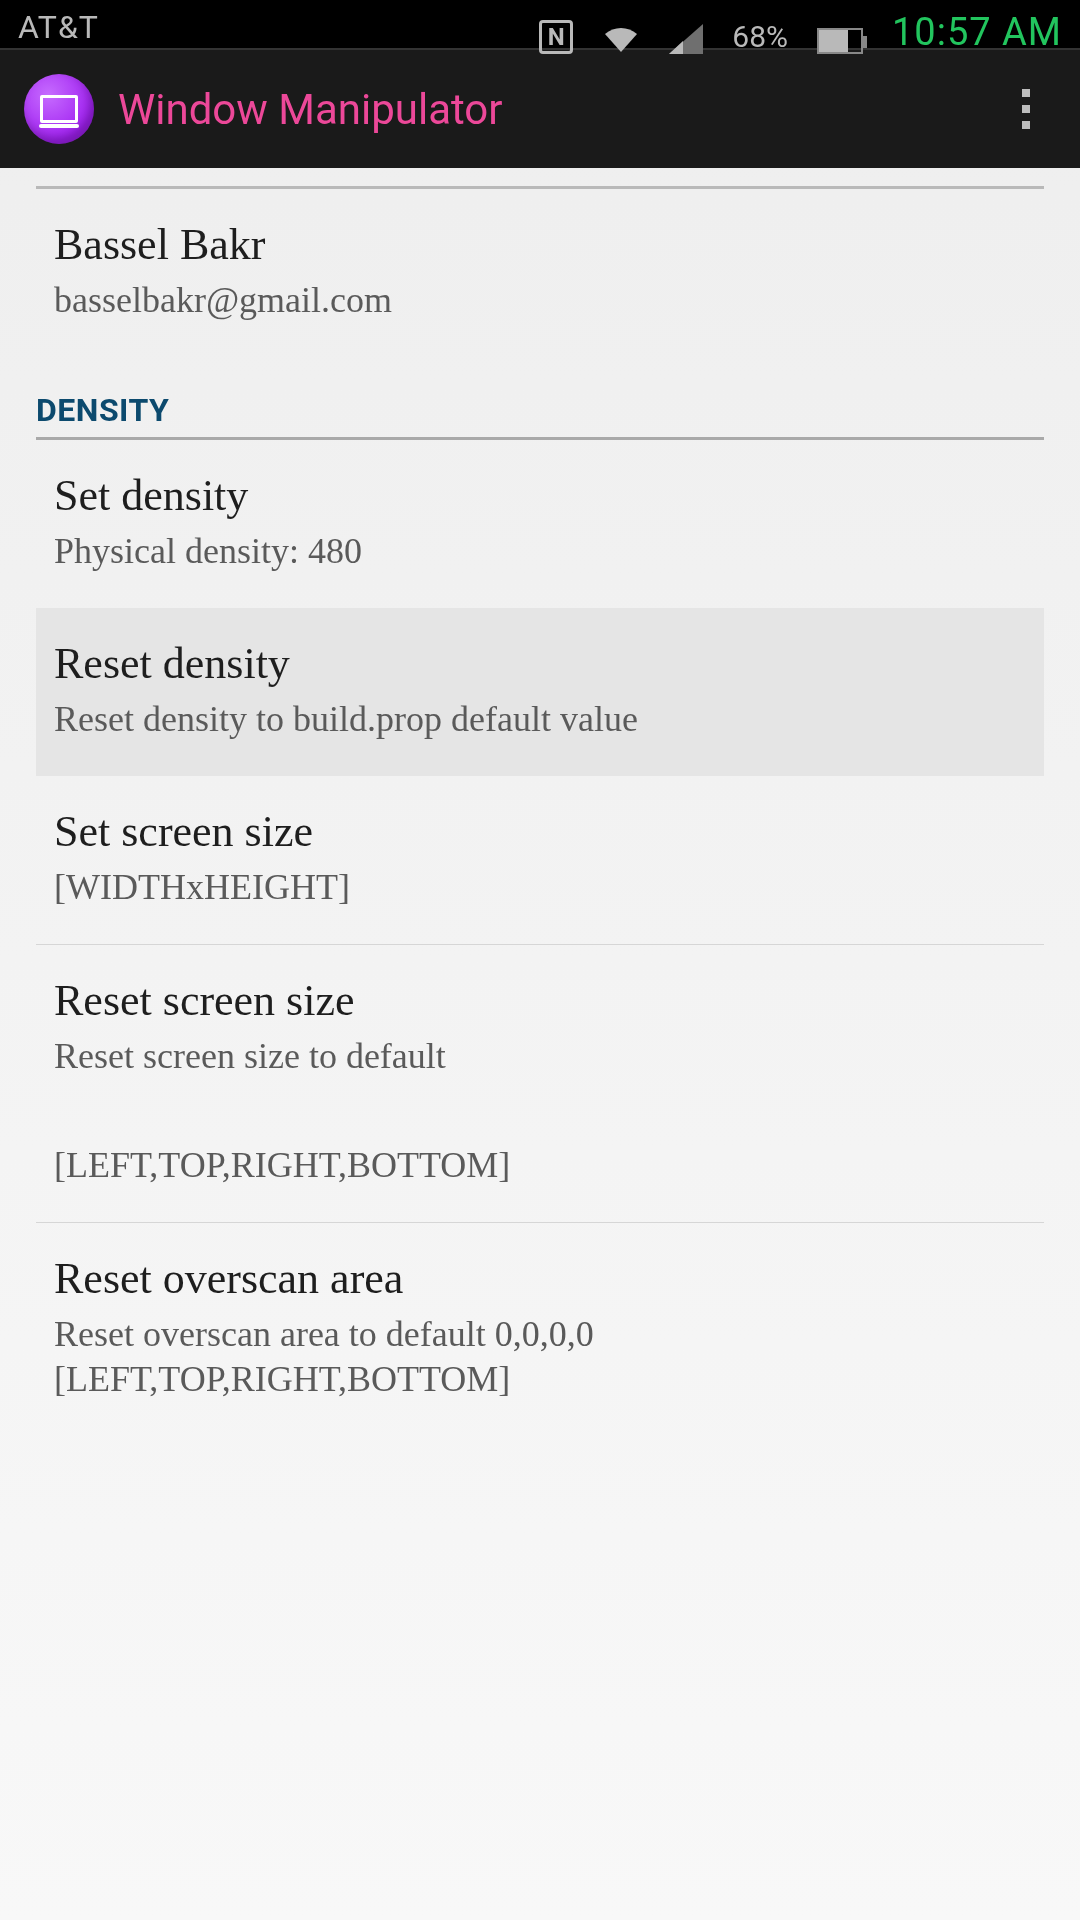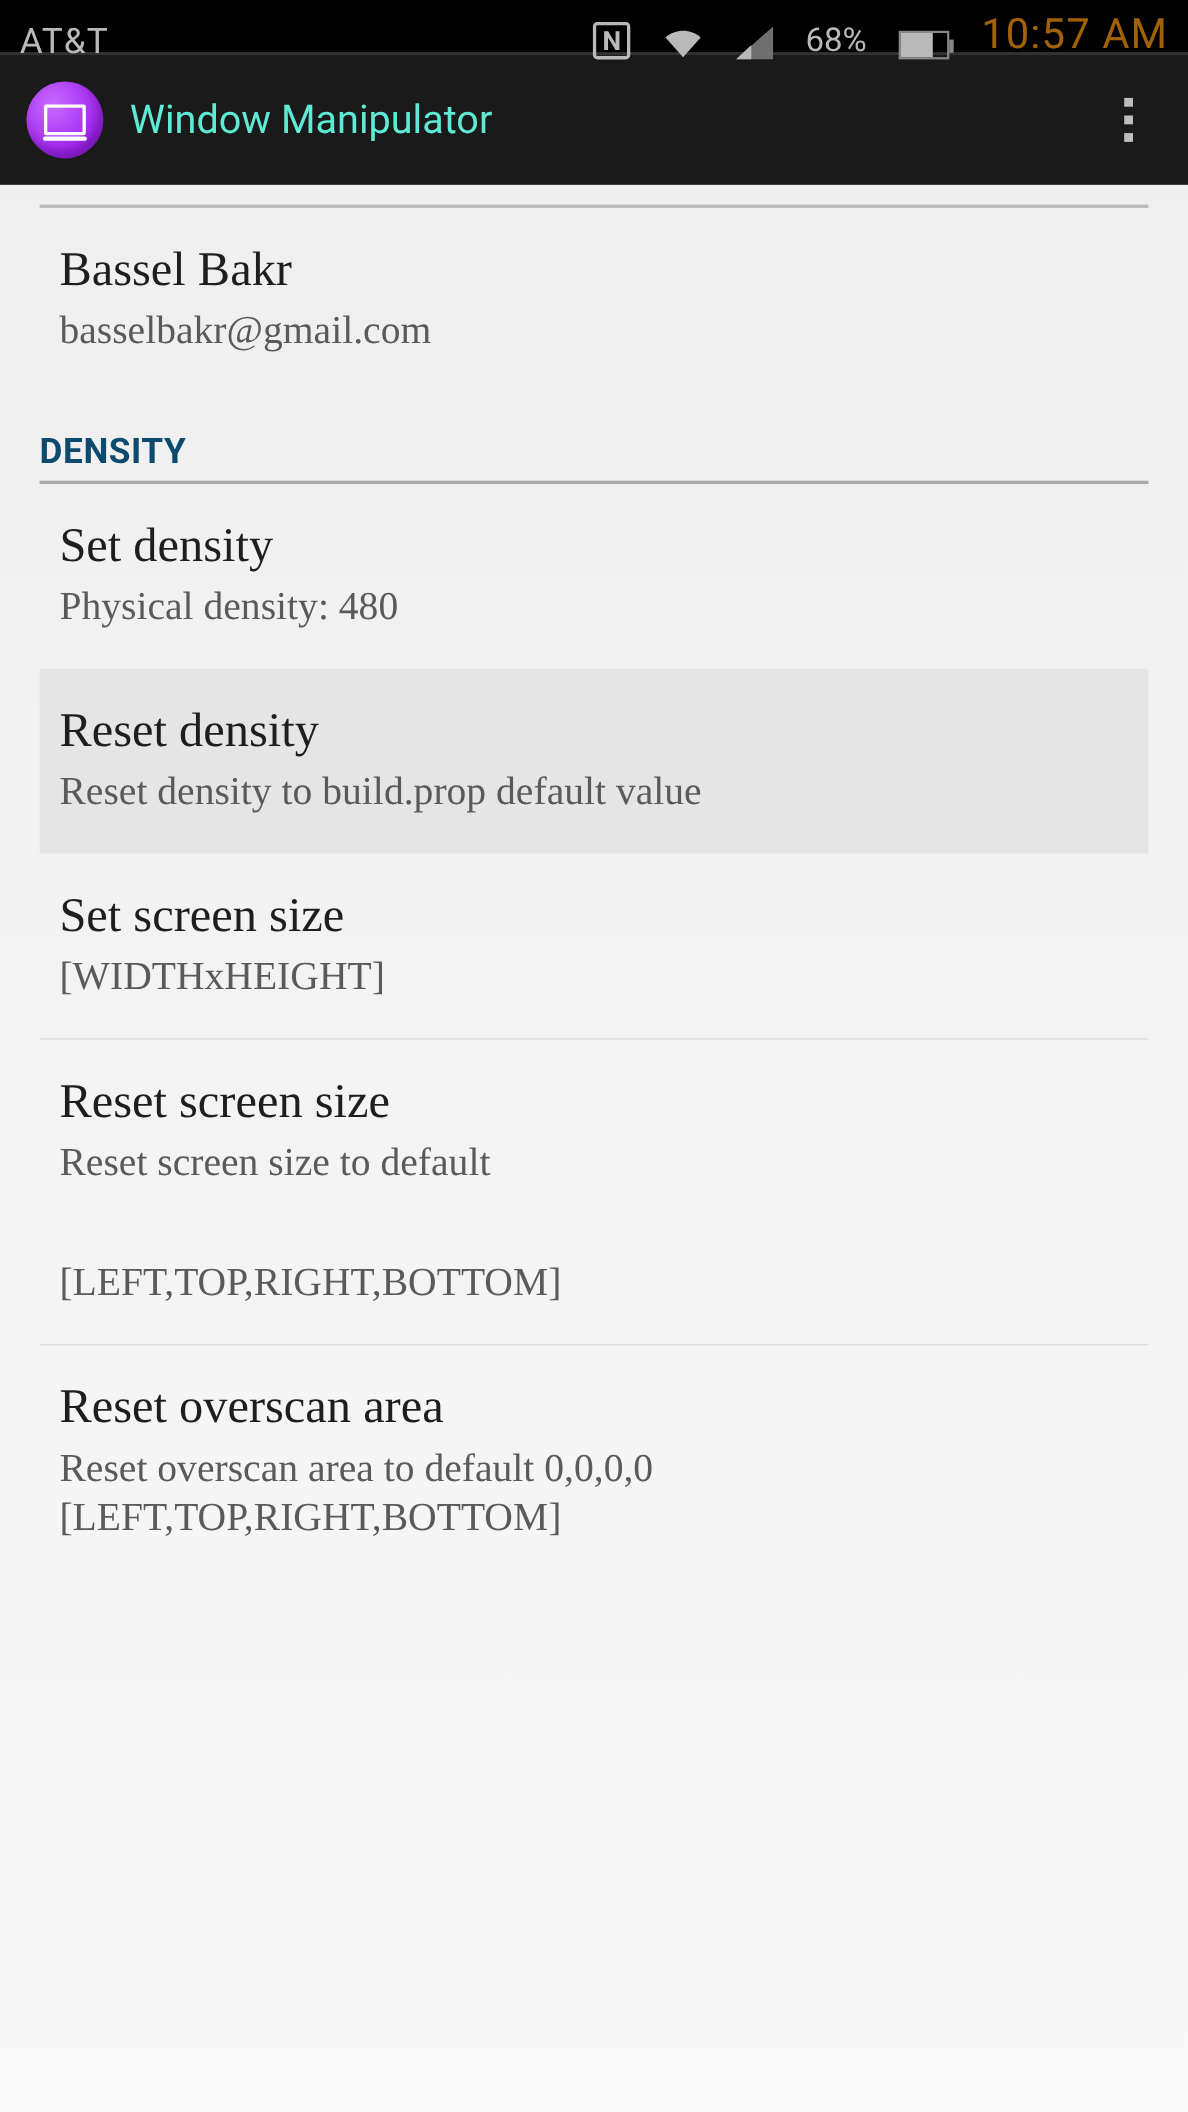--- a/index.html
+++ b/index.html
@@ -17,21 +17,21 @@
     color: #c7c7c7;
     display: flex;
     align-items: center;
     justify-content: space-between;
     padding: 0 18px;
     font-size: 30px;
     height: 48px;
   }
   .status-left {
     display: flex;
-    align-items: flex-end;
+    align-items: flex-start;
     height: 100%;
   }
   .carrier {
     font-size: 32px;
     letter-spacing: 1px;
     color: #b9b9b9;
     position: relative;
     top: 8px;
   }
   .status-right {
@@ -76,21 +76,21 @@
     width:4px; height:12px;
     background:#888;
   }
   .battery-fill{
     position:absolute; left:0; top:0; bottom:0;
     width:68%;
     background:#b9b9b9;
   }
   .clock {
     font-size: 38px;
-    color:#a16207;
+    color:#22c55e;
     position: relative;
     letter-spacing: 1px;
   }
 
   
   .action-bar {
     height: 120px;
     background: #1a1a1a;
     border-top: 2px solid #333;
     display: flex;
@@ -114,22 +114,22 @@
   .app-icon-inner::after{
     content:"";
     position:absolute;
     left:-4px; right:-4px;
     bottom:-8px;
     height:4px;
     background:#fff;
     border-radius:2px;
   }
   .app-title {
-    color: #5eead4;
-    font-size: 36px;
+    color: #ec4899;
+    font-size: 42px;
     font-weight: 400;
     flex: 1;
   }
   .overflow-button {
     width: 60px; height: 60px;
     display:flex; flex-direction:column;
     align-items:center; justify-content:center;
     gap:8px;
   }
   .overflow-button span{

